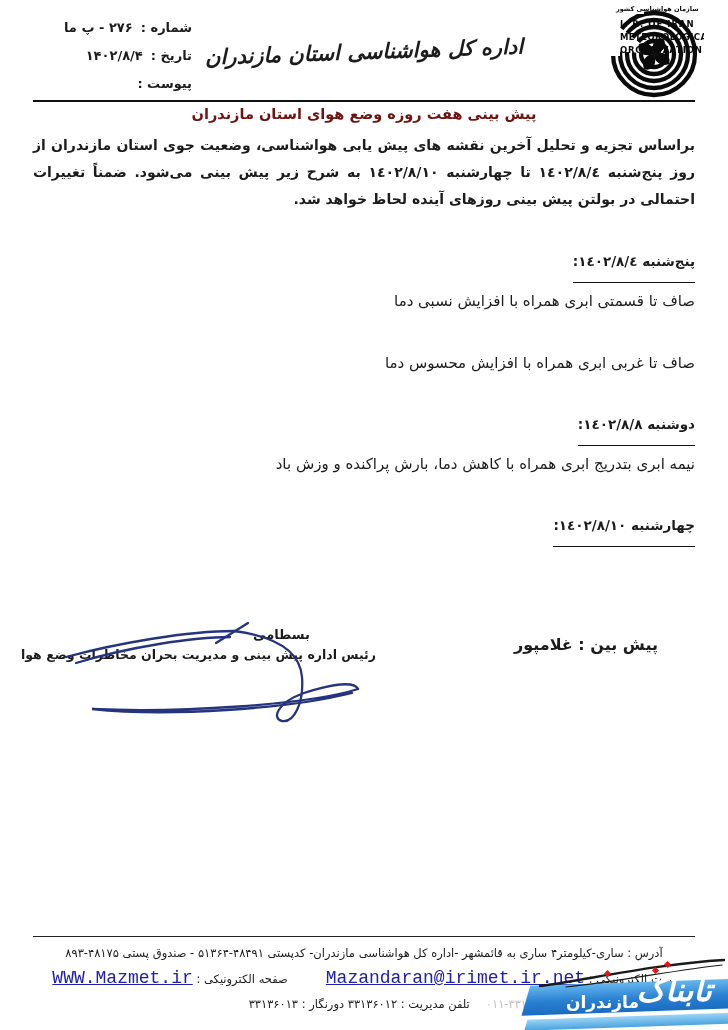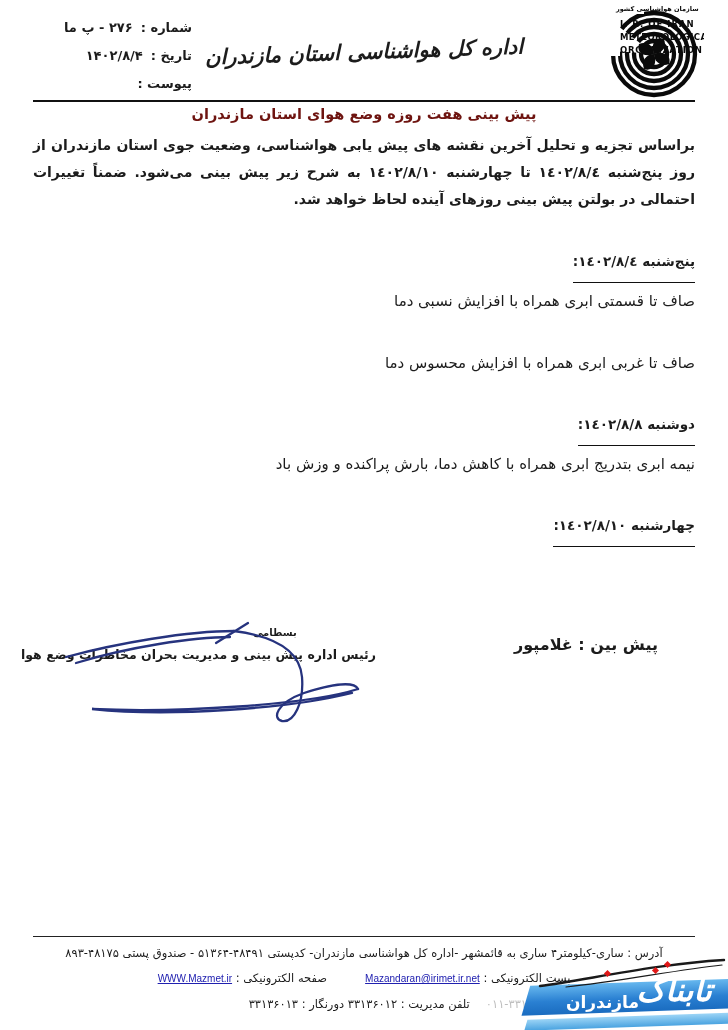--- a/index.html
+++ b/index.html
@@ -35,32 +35,32 @@
     margin:0 0 40px 0;font-size:14px;font-weight:bold;line-height:27px;
     text-align:justify;text-align-last:right;
   }
   .forecast{margin:0 0 44px 0;}
   .forecast h2{margin:0;font-size:13.5px;font-weight:bold;}
   .forecast h2 .hd{display:inline-block;border-bottom:1.6px solid #111;padding-bottom:13px;}
   .forecast .f-body{margin:9px 0 0 0;font-size:15px;font-weight:normal;line-height:18px;}
 
   
   .signature-area{position:relative;height:150px;margin-top:30px;}
-  .sig-name{position:absolute;left:220px;top:36px;font-size:10px;font-weight:bold;}
+  .sig-name{position:absolute;left:220px;top:36px;font-size:13px;font-weight:bold;}
   .sig-role{position:absolute;left:-12px;top:56px;font-size:12.5px;font-weight:bold;white-space:nowrap;}
   .sig-forecaster{position:absolute;right:37px;top:44px;font-size:16px;font-weight:bold;}
   .sig-svg{position:absolute;left:15px;top:14px;width:345px;height:130px;}
 
   
   .footer{position:absolute;left:33px;right:33px;top:936px;font-size:11.5px;}
   .footer-rule{border-top:1.5px solid #222;margin-bottom:8px;}
   .f-address{text-align:center;white-space:nowrap;line-height:17px;}
   .f-links{display:flex;justify-content:center;gap:38px;margin-top:7px;line-height:18px;}
   .f-group{white-space:nowrap;}
-  .link{color:#2020b0;text-decoration:underline;font-family:Liberation Sans, sans-serif;font-size:10px;}
+  .link{color:#2020b0;text-decoration:underline;font-family:Liberation Mono, monospace;font-size:18px;}
   .f-phones{display:flex;justify-content:center;gap:16px;margin-top:8px;line-height:17px;padding-left:60px;}
   .faint{opacity:.38;color:#555;}
 
   
   .tabnak{position:absolute;right:0;bottom:0;width:192px;height:72px;}
   .tb-band1{position:absolute;right:-14px;top:24px;width:215px;height:30px;
     transform:skewX(-18deg) rotate(-2deg);
     background:linear-gradient(180deg,#66b7ee 0%,#2a80d2 55%,#1a6cc0 100%);}
   .tb-band2{position:absolute;right:-14px;top:58px;width:215px;height:11px;
     transform:skewX(-18deg) rotate(-2deg);

